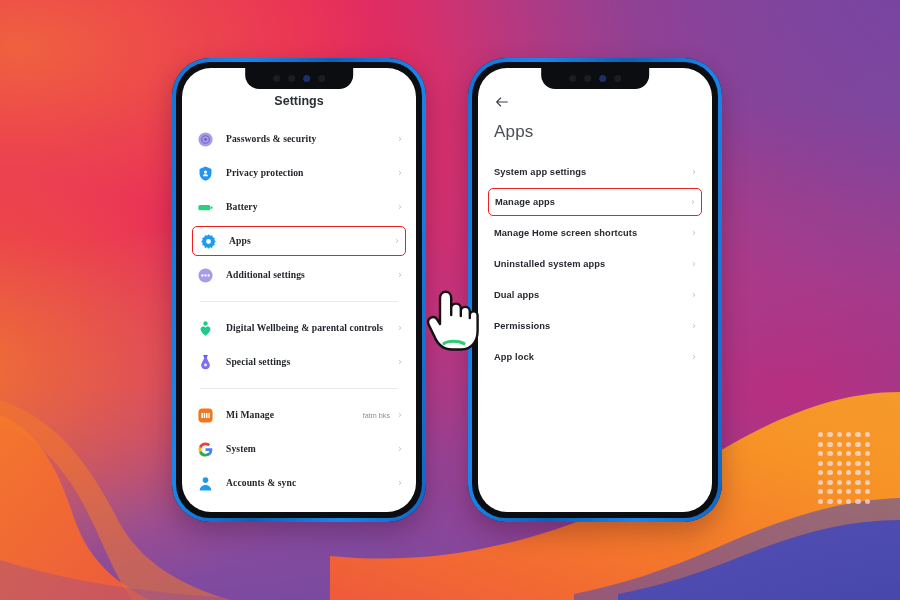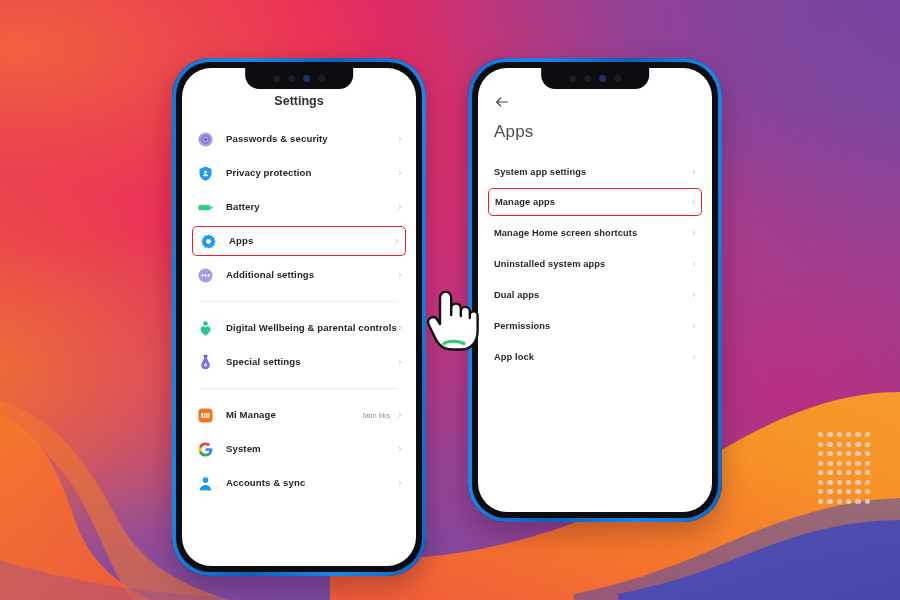--- a/index.html
+++ b/index.html
@@ -127,21 +127,21 @@
     border-radius: 0 0 14px 14px;
     display: flex;
     align-items: center;
     justify-content: center;
     gap: 8px;
     z-index: 5;
   }
   .notch .cam { width: 7px; height: 7px; border-radius: 50%; background: #1a1d22; display:block; }
   .notch .cam.lens { background: #1d2f6b; }
 
-  #phone1 { left: 172px; top: 58px; width: 254px; height: 518px; }
+  #phone1 { left: 172px; top: 58px; width: 254px; height: 464px; }
   #phone2 { left: 468px; top: 58px; width: 254px; height: 464px; }
 
   
   .scr-title {
     text-align: center;
     font-size: 12.5px;
     font-weight: bold;
     color: #2b2f36;
     margin-top: 26px;
   }
@@ -158,20 +158,21 @@
     margin-right: 12px;
     display: flex; align-items: center; justify-content: center;
   }
   .row .lbl {
     flex: 1;
     font-size: 9.6px;
     font-weight: bold;
     color: #23262c;
     line-height: 1.25;
     letter-spacing: 0.1px;
+    font-family: Liberation Serif, serif;
   }
   .row .val {
     font-size: 7.2px;
     color: #8d9097;
     margin-right: 8px;
     white-space: nowrap;
   }
   .chev {
     flex: 0 0 auto;
     color: #bfc3c9;

